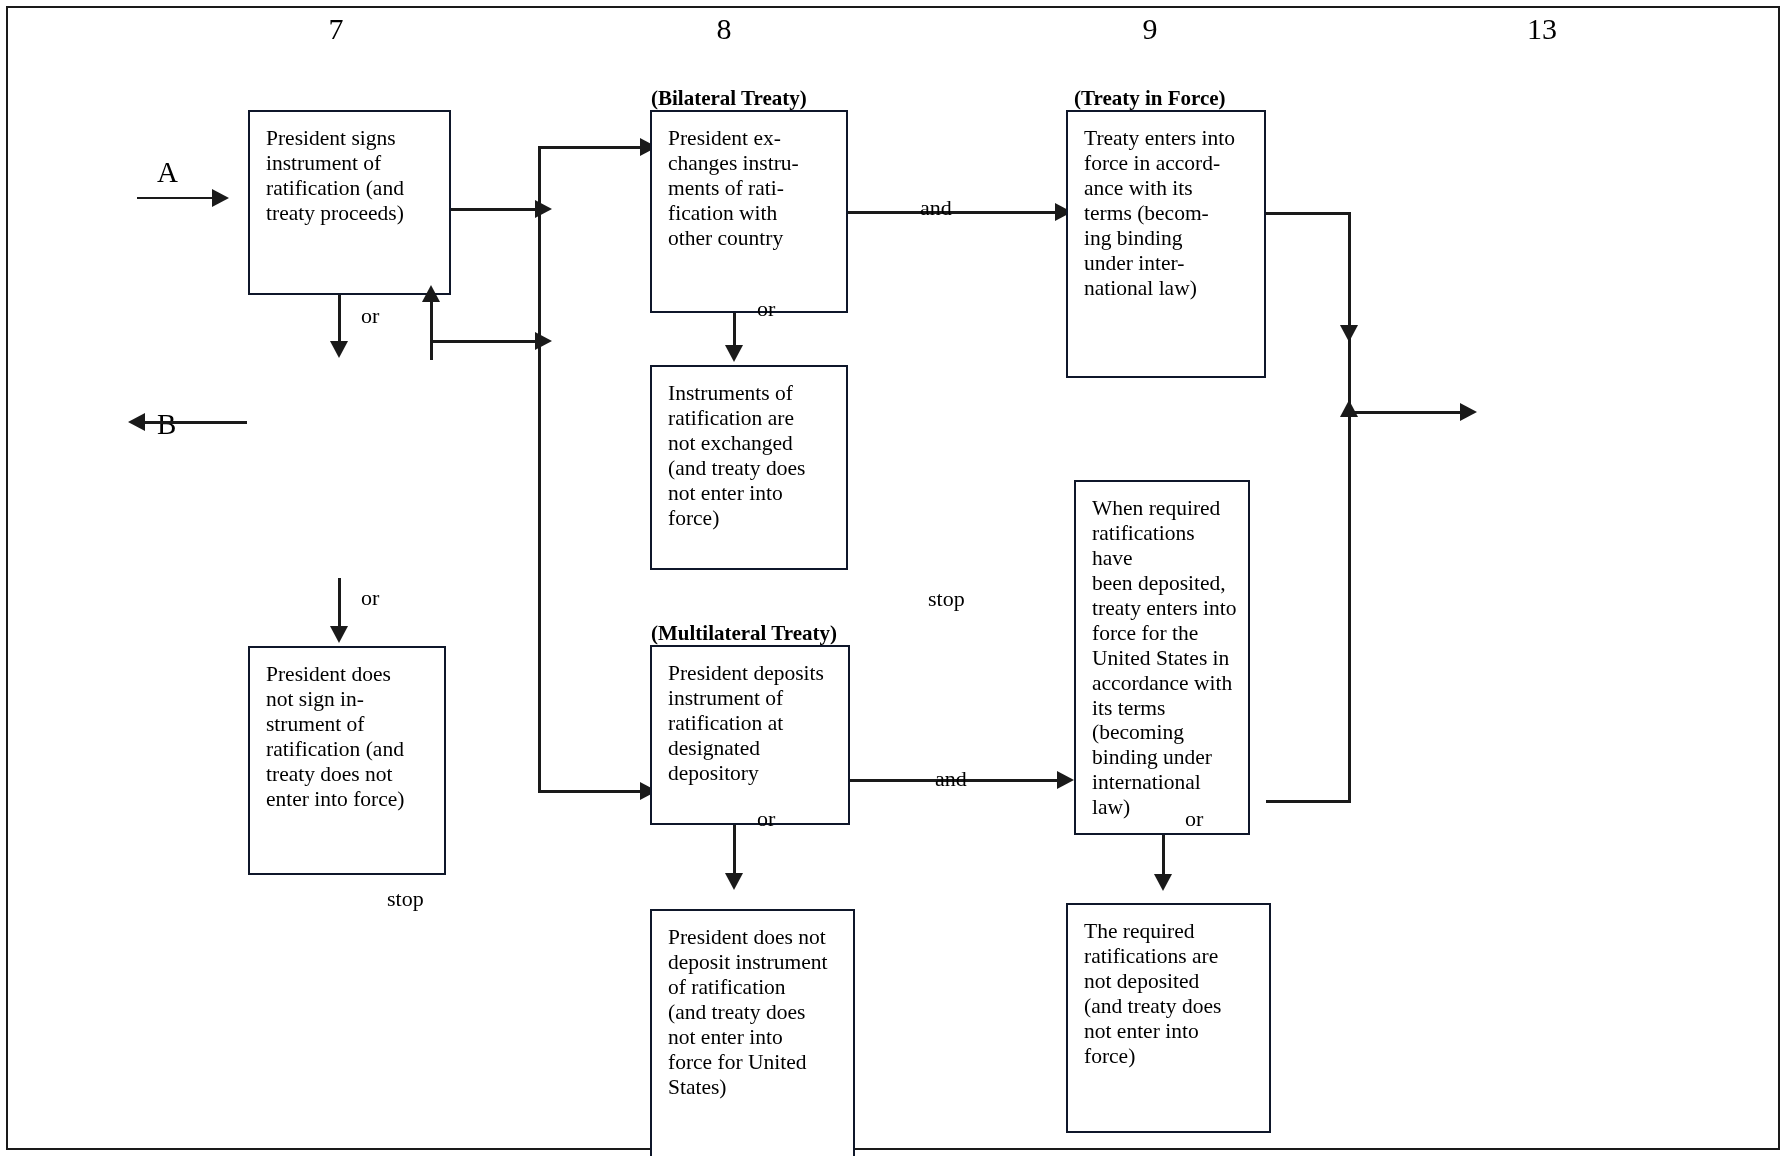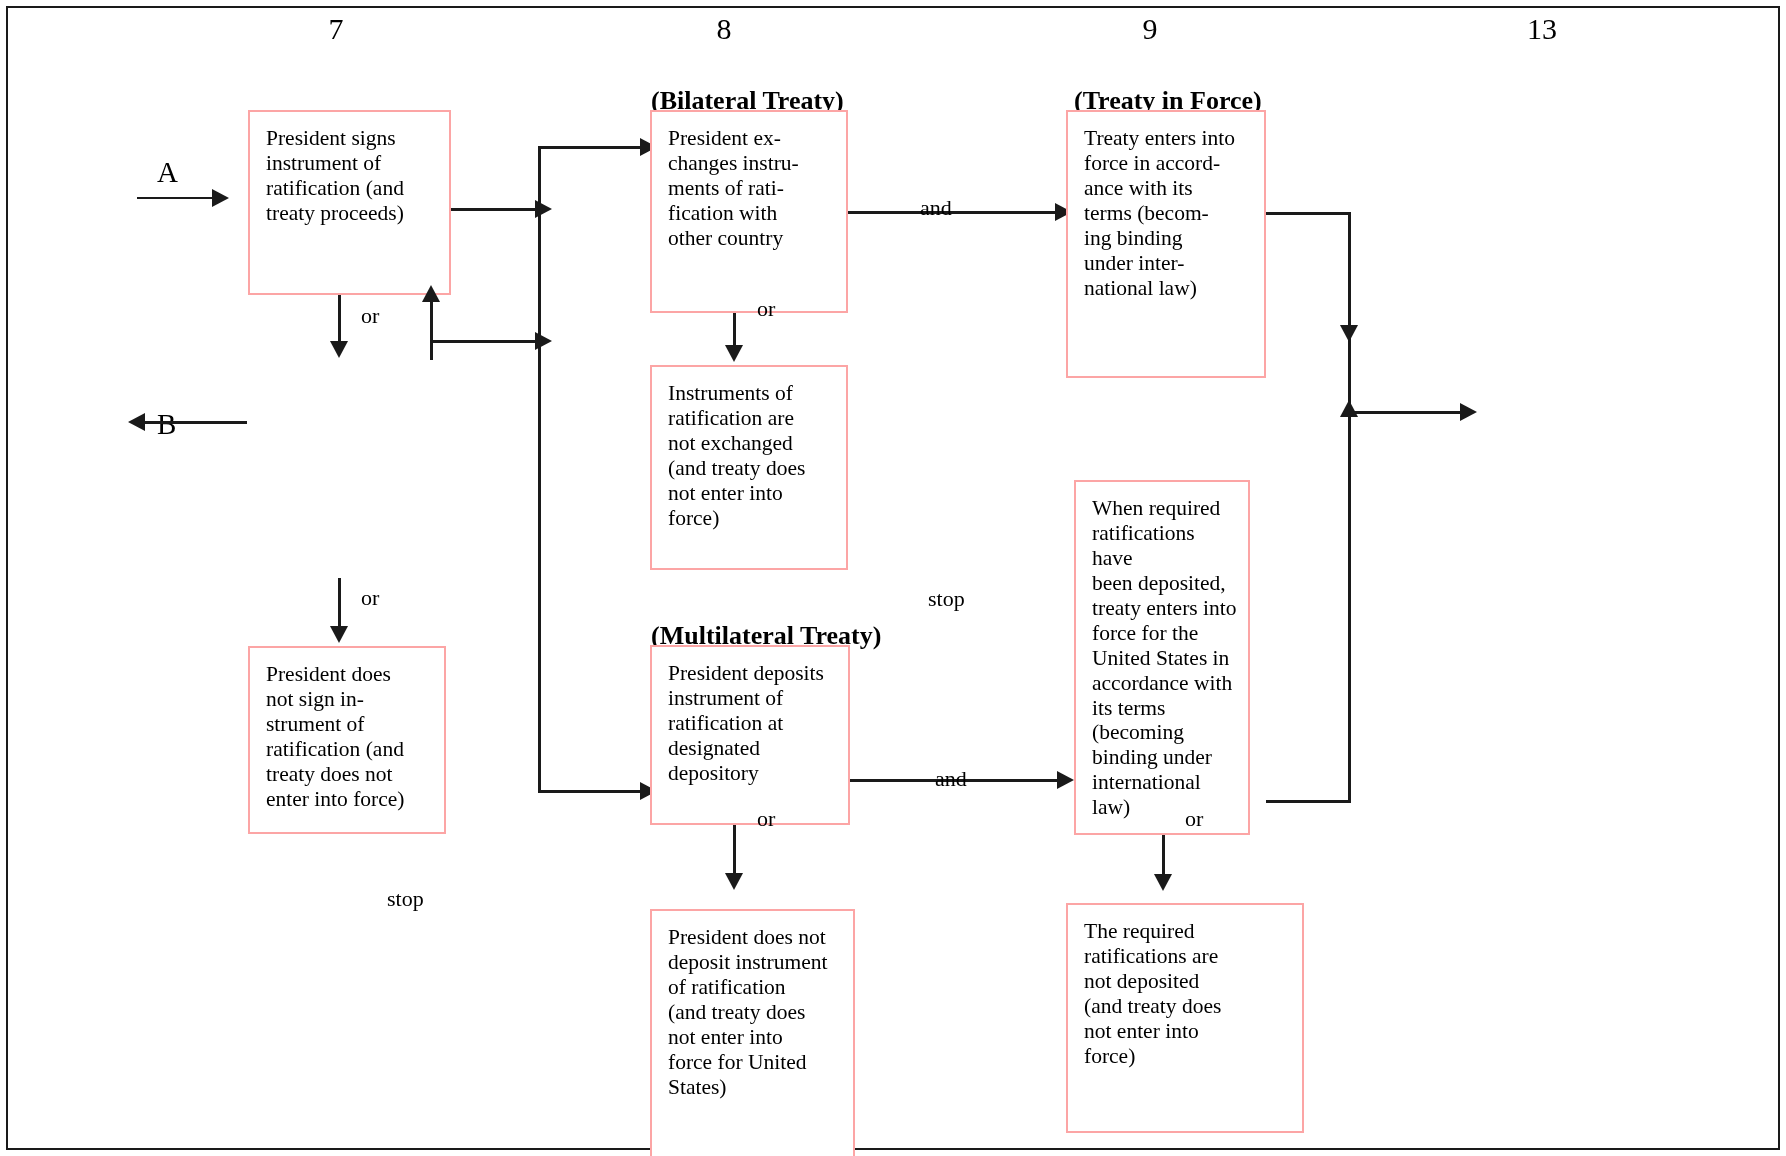--- a/index.html
+++ b/index.html
@@ -41,32 +41,32 @@
   .colnum {
     position: absolute;
     font-size: 30px;
     text-align: center;
     width: 60px;
     line-height: 1;
   }
 
   .box {
     position: absolute;
-    border: 2px solid #fca5a5;
+    border: 2px solid #0f172a;
     background: #ffffff;
     box-sizing: border-box;
     font-size: 21.5px;
     line-height: 1.16;
     padding: 14px 10px 8px 16px;
     white-space: pre-line;
   }
 
   .caption {
     position: absolute;
-    font-size: 26px;
+    font-size: 21px;
     font-weight: bold;
     line-height: 1;
     white-space: nowrap;
   }
 
   .lbl {
     position: absolute;
     font-size: 22px;
     line-height: 1;
     white-space: nowrap;
@@ -147,21 +147,21 @@
   <div class="lbl-big" style="left:157px; top:410px;">B</div>
   <div class="h-line thick" style="left:142px; top:421px; width:105px;"></div>
   <div class="arrow-l" style="left:128px; top:413px;"></div>
 
   <div class="box" style="left:248px; top:110px; width:203px; height:185px;">President signs
 instrument of
 ratification (and
 treaty proceeds)</div>
 
 
-  <div class="box" style="left:248px; top:646px; width:198px; height:188px;">President does
+  <div class="box" style="left:248px; top:646px; width:198px; height:229px;">President does
 not sign in-
 strument of
 ratification (and
 treaty does not
 enter into force)</div>
 
   <div class="v-line thick" style="left:338px; top:295px; height:48px;"></div>
   <div class="arrow-d" style="left:330px; top:341px;"></div>
   <div class="lbl" style="left:361px; top:305px;">or</div>
 
@@ -246,21 +246,21 @@
 been deposited,
 treaty enters into
 force for the
 United States in
 accordance with
 its terms
 (becoming
 binding under
 international law)</div>
 
-  <div class="box" style="left:1066px; top:903px; width:238px; height:230px;">The required
+  <div class="box" style="left:1066px; top:903px; width:205px; height:230px;">The required
 ratifications are
 not deposited
 (and treaty does
 not enter into
 force)</div>
 
   <div class="v-line thick" style="left:1162px; top:835px; height:42px;"></div>
   <div class="arrow-d" style="left:1154px; top:874px;"></div>
   <div class="lbl" style="left:1185px; top:808px;">or</div>
 

